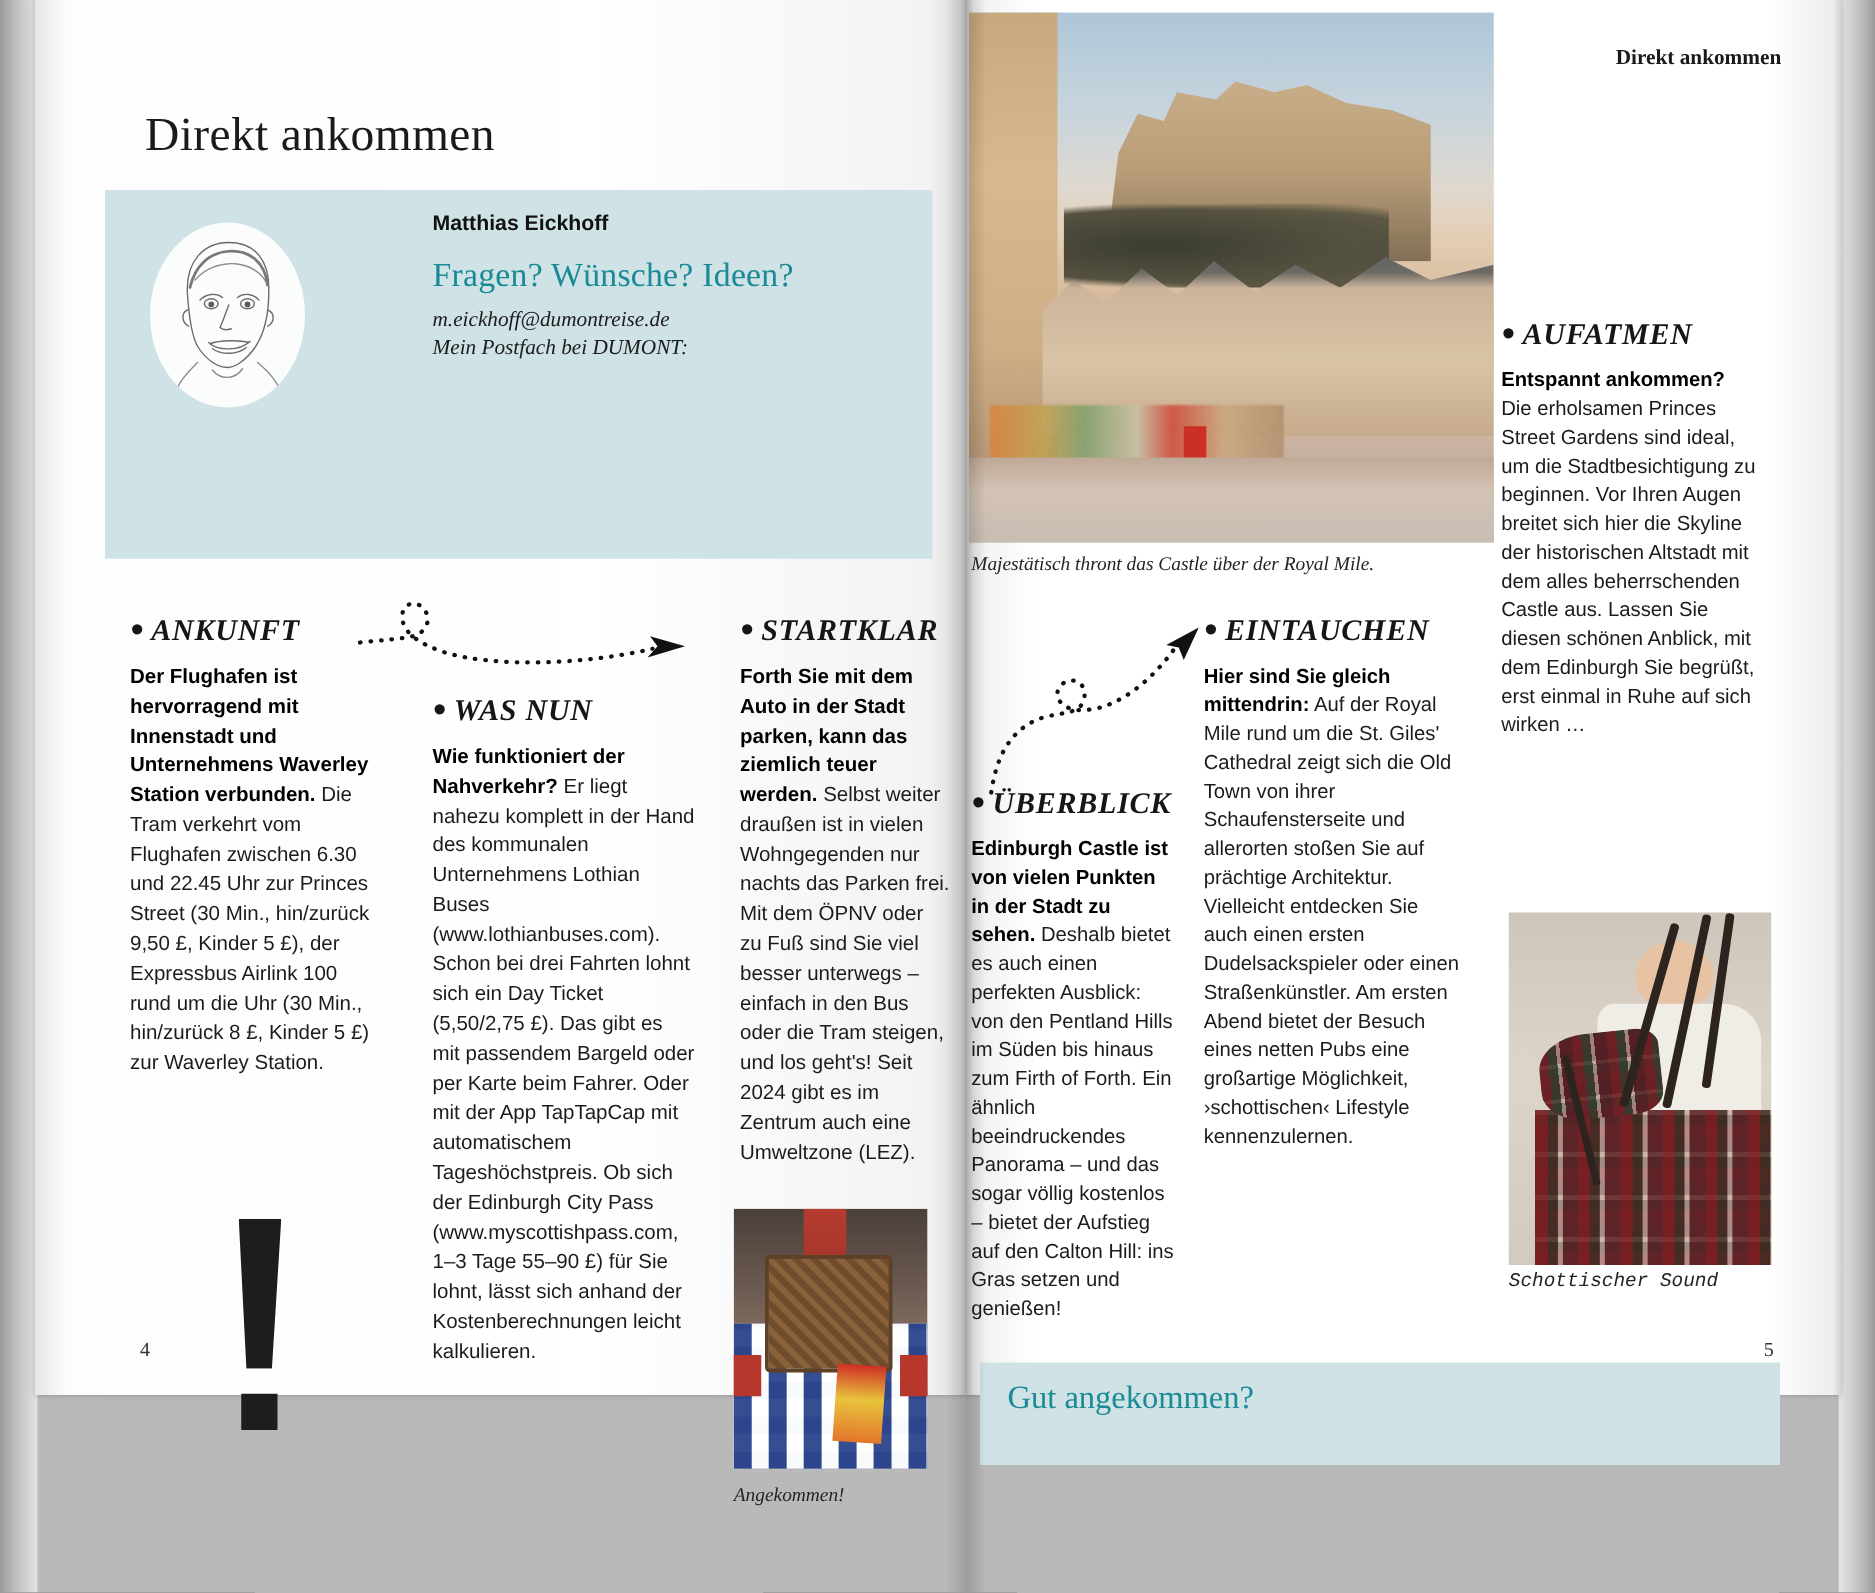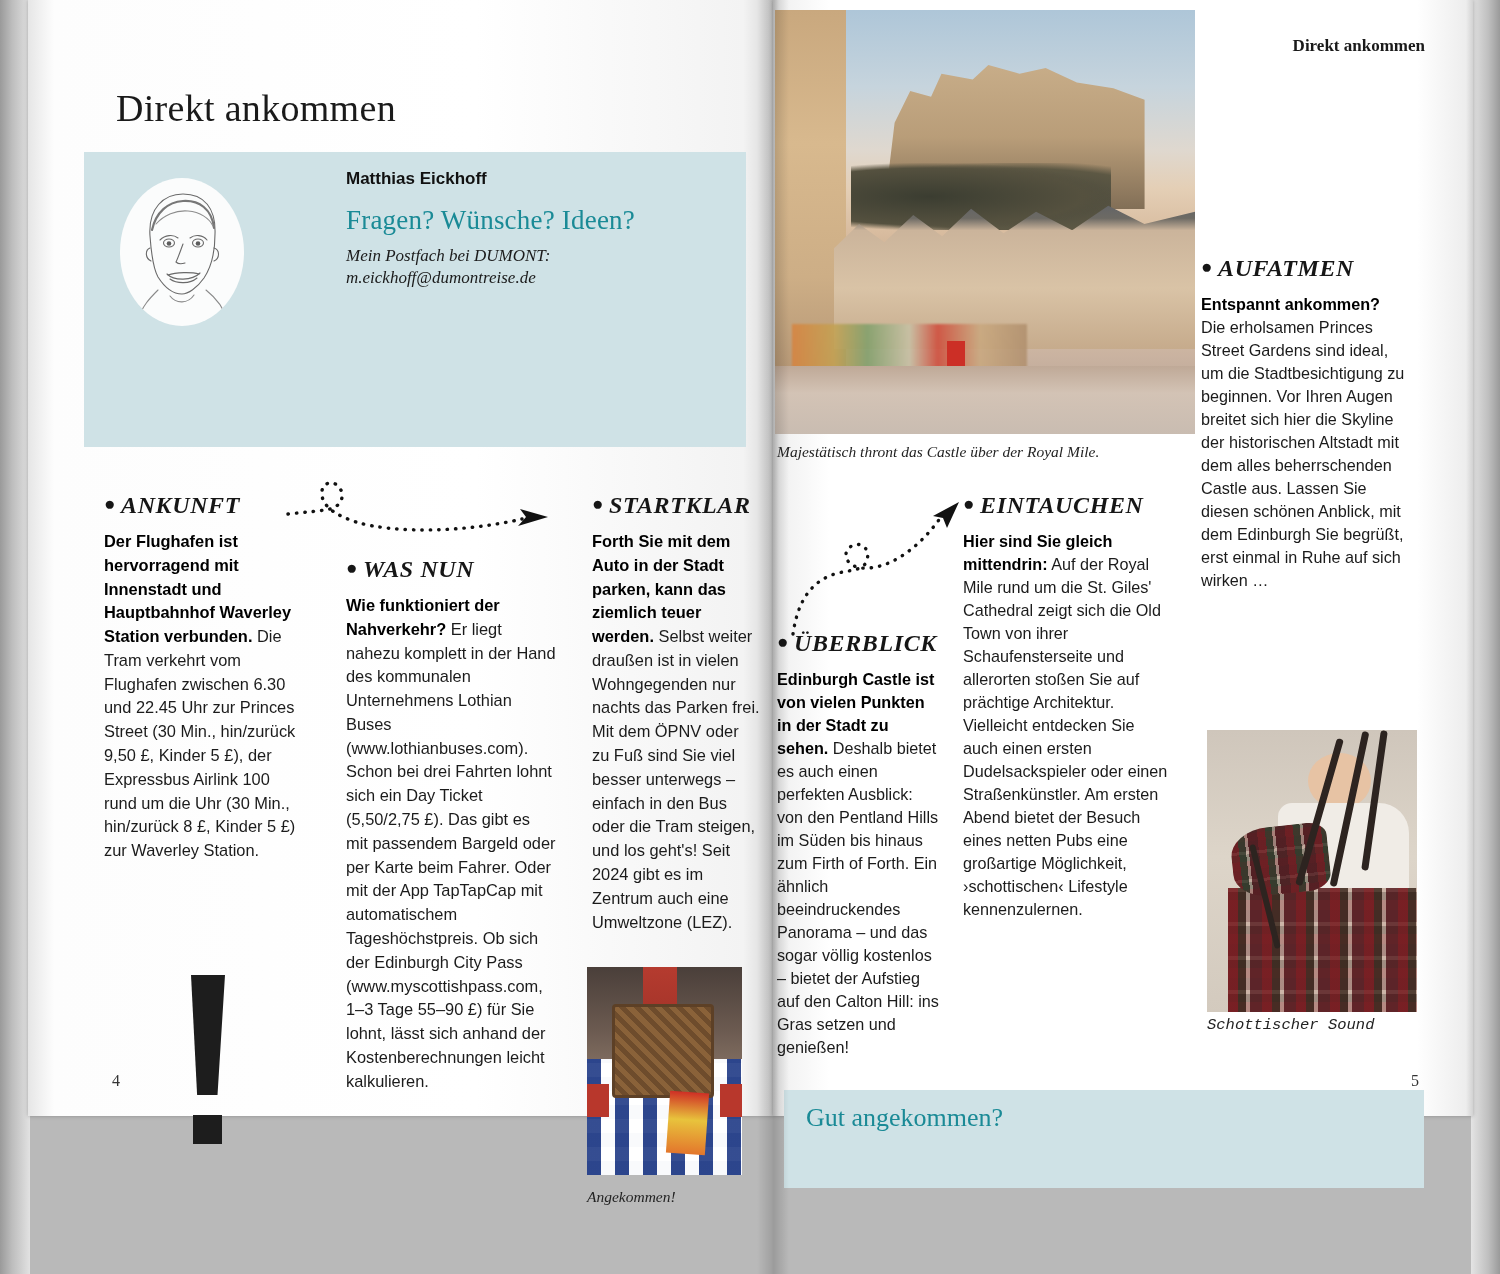--- a/index.html
+++ b/index.html
@@ -268,21 +268,21 @@
     transform: rotate(4deg);
   }
   .case-arm { position: absolute; bottom: 28%; width: 16%; height: 16%; background: #b8372c; }
 
   
   .footer-box {
     position: absolute;
     left: 784px;
     top: 1090px;
     width: 640px;
-    height: 98px;
+    height: 82px;
     background: #cfe2e6;
   }
   .footer-title {
     position: absolute;
     left: 22px;
     top: 13px;
     font-family: "Liberation Serif", serif;
     font-size: 26px;
     color: #1a8a96;
   }
@@ -342,37 +342,37 @@
             <path d="M38 112 C30 120 22 128 18 142" stroke="#8a8a8a"></path>
             <path d="M86 112 C96 120 104 130 107 142" stroke="#8a8a8a"></path>
             <path d="M50 118 C56 126 68 126 74 117" stroke="#8a8a8a"></path>
           </g>
         </svg>
       </div>
       <div class="author-text">
         <div class="author-name">Matthias Eickhoff</div>
         <div class="author-cta">Fragen? Wünsche? Ideen?</div>
         <div class="author-mail">
+          <div>m.eickhoff@dumontreise.de</div>
           <div>Mein Postfach bei DUMONT:</div>
-          <div>m.eickhoff@dumontreise.de</div>
         </div>
       </div>
     </div>
 
     <div class="arrow" style="left:258px; top:472px;">
       <svg width="290" height="70" viewBox="0 0 290 70">
         <path d="M2 42 C20 40 36 39 44 37 C56 34 60 22 52 14 C45 7 34 12 36 24 C38 36 52 44 70 50 C110 62 180 60 236 47" fill="none" stroke="#111" stroke-width="3.4" stroke-linecap="round" stroke-dasharray="0.4 8"></path>
         <path d="M234 37 L262 45 L232 54 L240 45 Z" fill="#111"></path>
       </svg>
     </div>
 
     <div class="col" style="left:76px; top:492px; width:200px;">
       <div class="kicker"><span class="dot">●</span><span>ANKUNFT</span></div>
       <div class="body">
-        <b>Der Flughafen ist hervorragend mit Innenstadt und Hauptbahnhof Waverley Station verbunden.</b>
+        <b>Der Flughafen ist hervorragend mit Innenstadt und Unternehmens Waverley Station verbunden.</b>
         <span>Die Tram verkehrt vom Flughafen zwischen 6.30 und 22.45 Uhr zur Princes Street (30 Min., hin/zurück 9,50 £, Kinder 5 £), der Expressbus Airlink 100 rund um die Uhr (30 Min., hin/zurück 8 £, Kinder 5 £) zur Waverley Station.</span>
       </div>
     </div>
 
     <div class="excl">
       <div class="bar"></div>
       <div class="dot"></div>
     </div>
 
     <div class="col" style="left:318px; top:556px; width:210px;">

